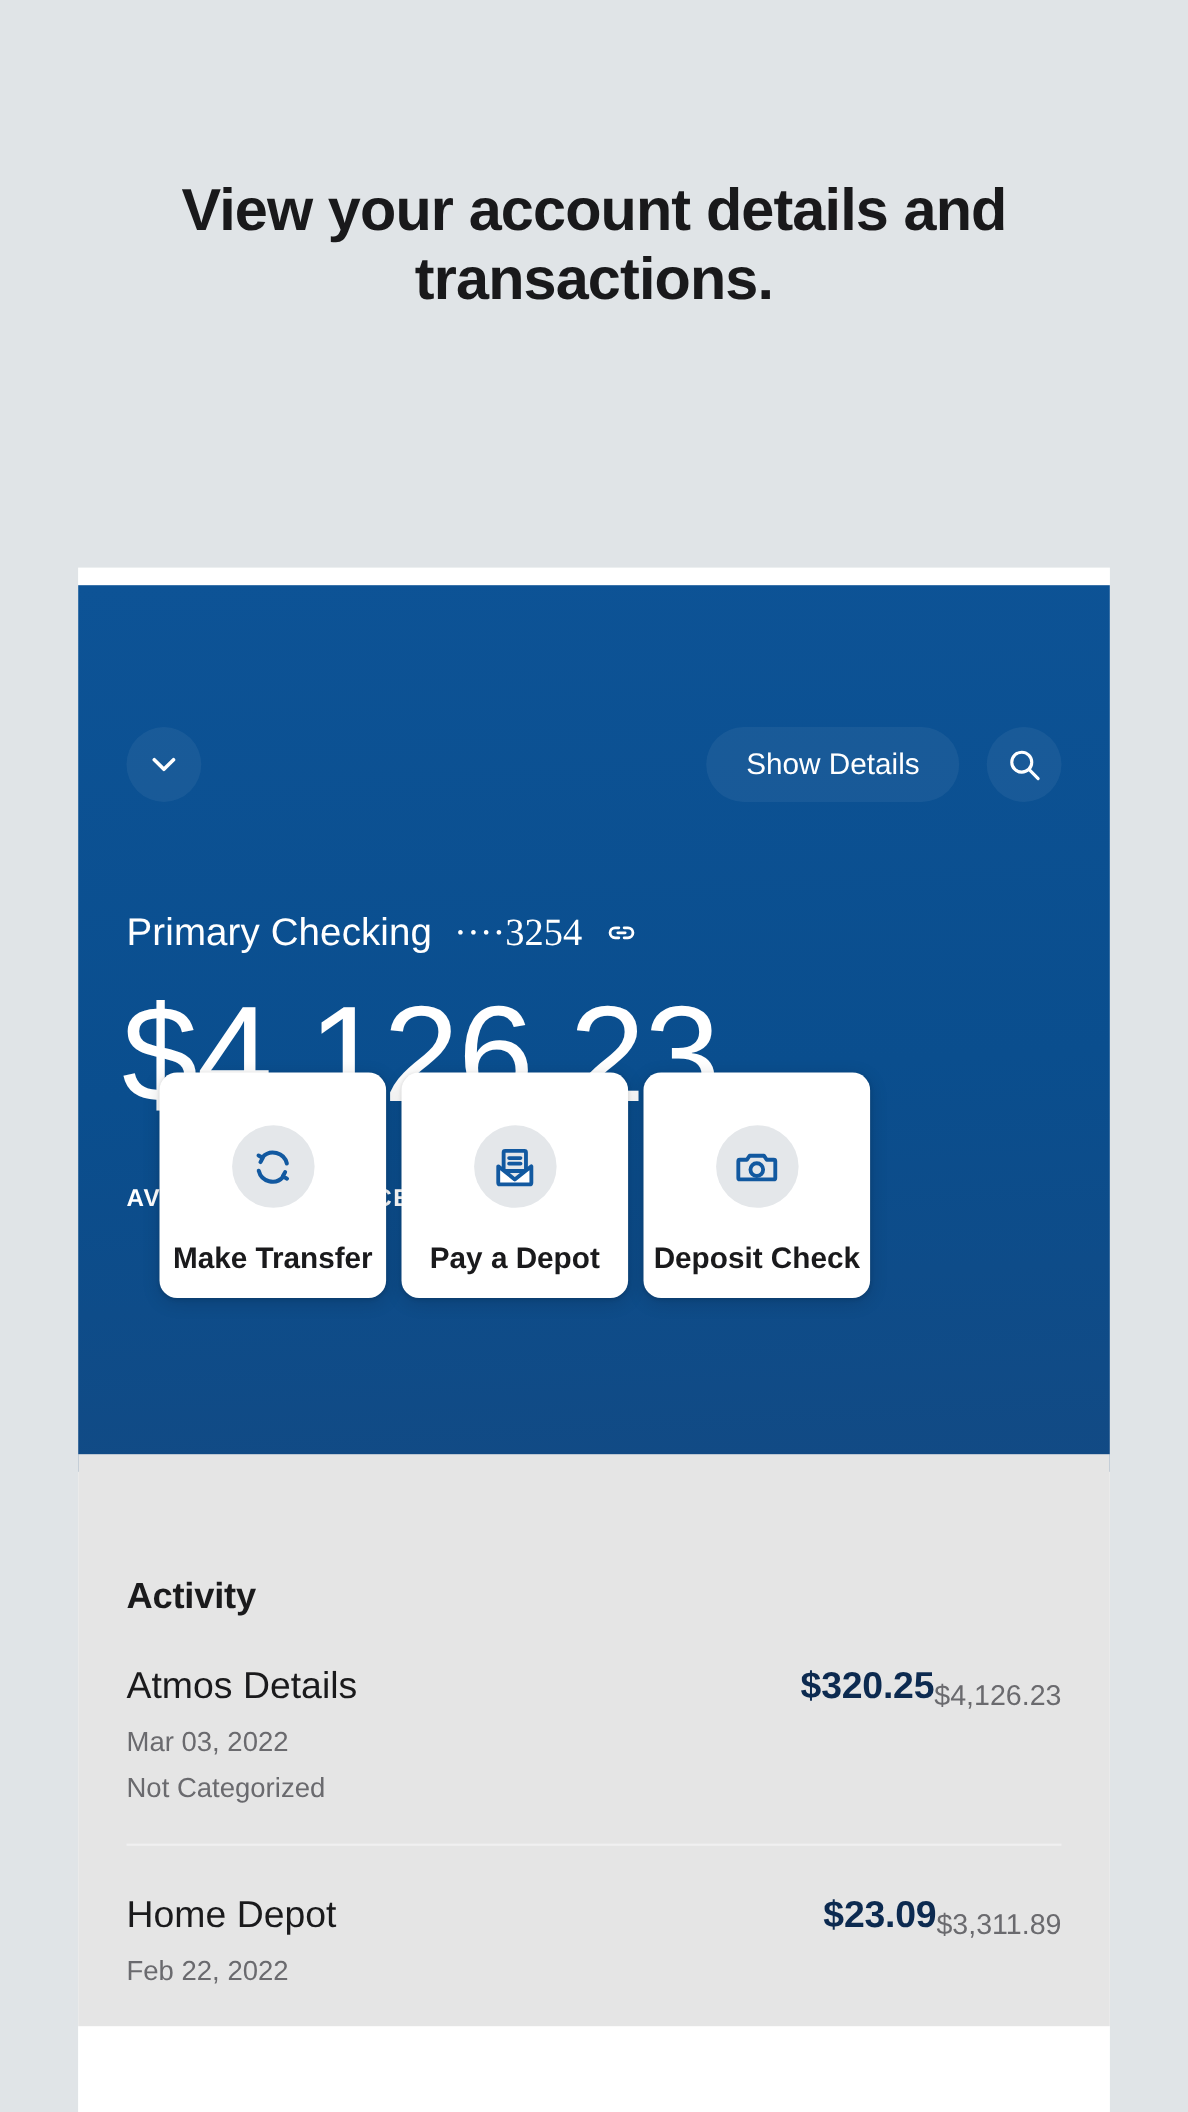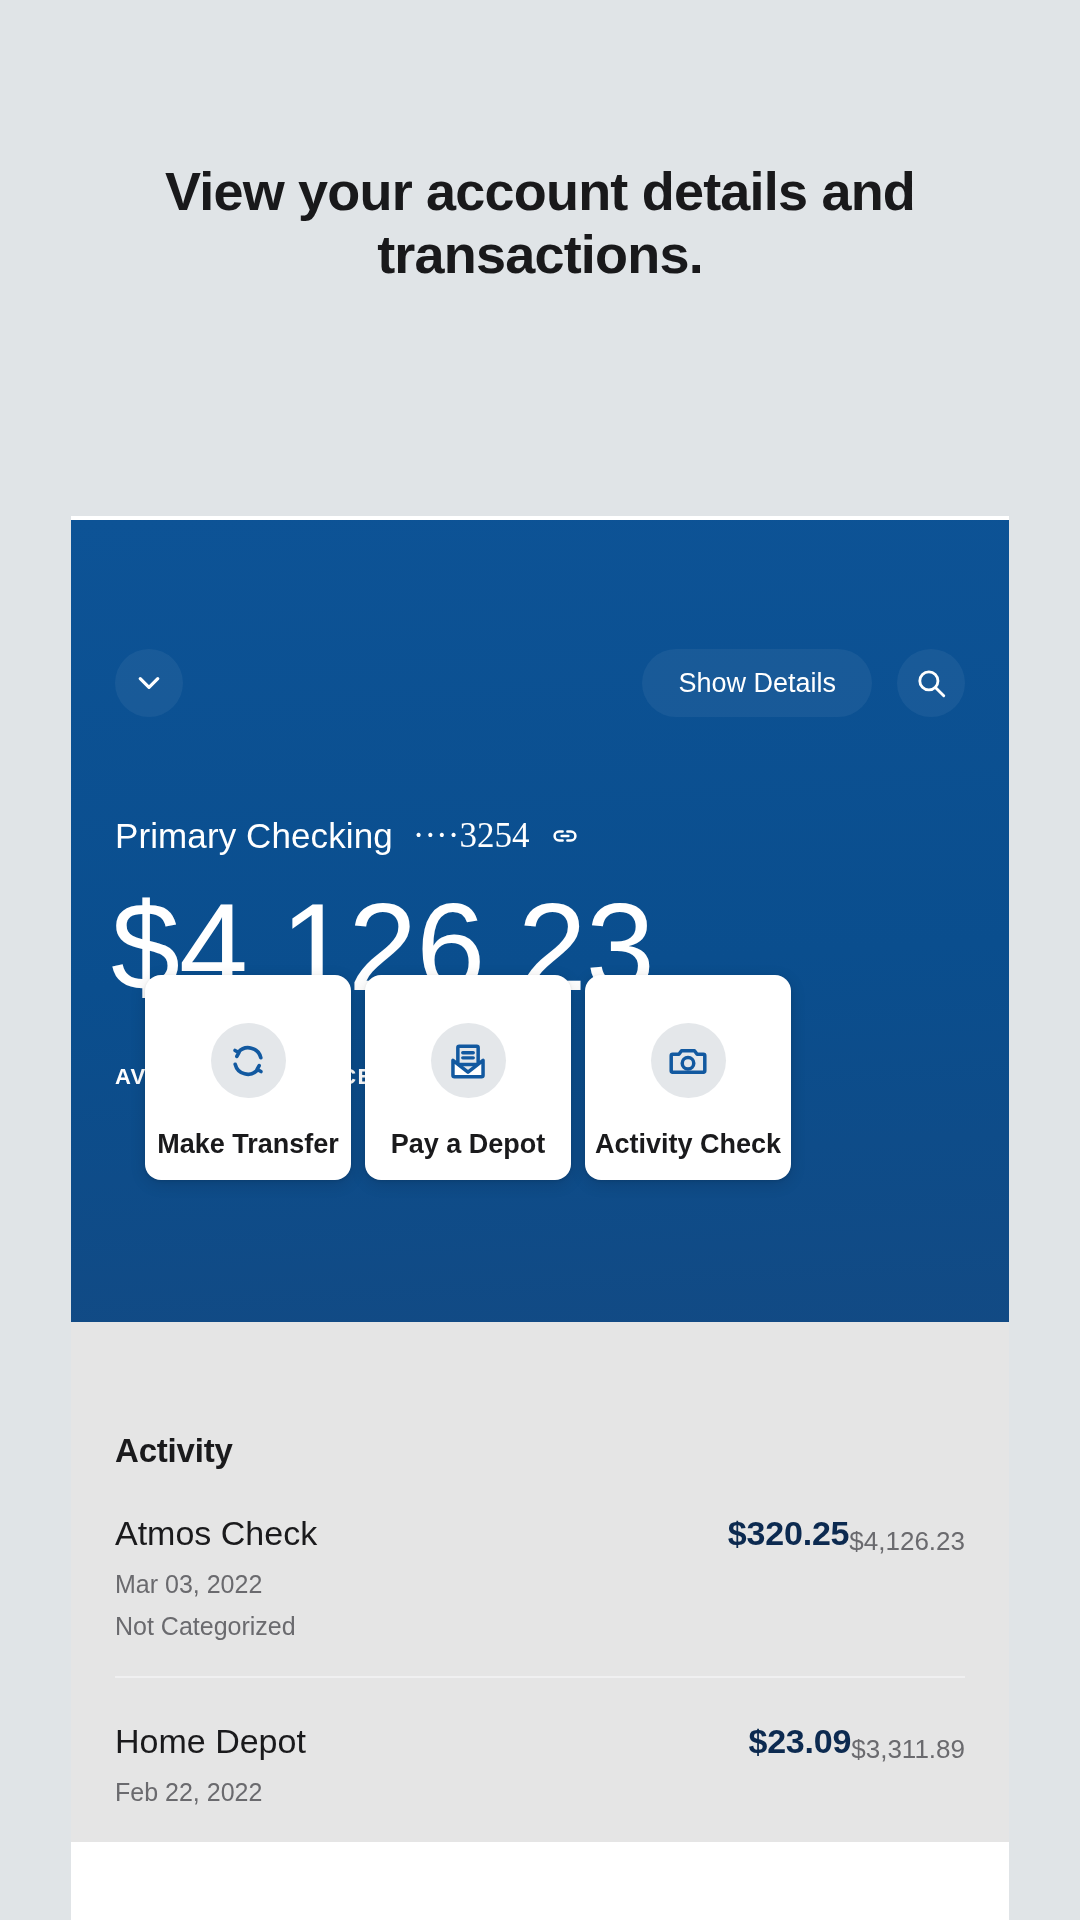--- a/index.html
+++ b/index.html
@@ -39,21 +39,21 @@
     width: 938px;
     height: 1404px;
     background: #ffffff;
     overflow: hidden;
   }
 
   
   .hero {
     position: absolute;
     left: 0;
-    top: 4px;
+    top: 16px;
     width: 938px;
     height: 806px;
     background: linear-gradient(177deg, #0d5396 0%, #0a4e8e 55%, #124a84 100%);
   }
 
   
   .hero-controls {
     position: absolute;
     top: 126px;
     left: 0;
@@ -307,32 +307,32 @@
       <div class="action-label">Pay a Depot</div>
     </div>
 
     <div class="action-card">
       <div class="action-icon-wrap">
         <svg width="42" height="42" viewBox="0 0 24 24" fill="none">
           <path d="M3.2 8.2 h3.6 l1.5 -2.1 h7.4 l1.5 2.1 h3.6 a0.8 0.8 0 0 1 0.8 0.8 v8.6 a0.8 0.8 0 0 1 -0.8 0.8 H3.2 a0.8 0.8 0 0 1 -0.8 -0.8 V9 a0.8 0.8 0 0 1 0.8 -0.8 Z" stroke="#1259a0" stroke-width="2" stroke-linejoin="round"></path>
           <circle cx="12" cy="13.3" r="3.3" stroke="#1259a0" stroke-width="2"></circle>
         </svg>
       </div>
-      <div class="action-label">Activity Check</div>
+      <div class="action-label">Deposit Check</div>
     </div>
 
   </div>
 
   <div class="activity">
 
     <div class="activity-title">Activity</div>
 
     <div class="txn">
       <div class="txn-left">
-        <div class="txn-merchant">Atmos Check</div>
+        <div class="txn-merchant">Atmos Details</div>
         <div class="txn-date">Mar 03, 2022</div>
         <div class="txn-category">Not Categorized</div>
       </div>
       <div class="txn-right">
         <div class="txn-amount">$320.25</div>
         <div class="txn-running">$4,126.23</div>
       </div>
     </div>
 
     <div class="txn">

